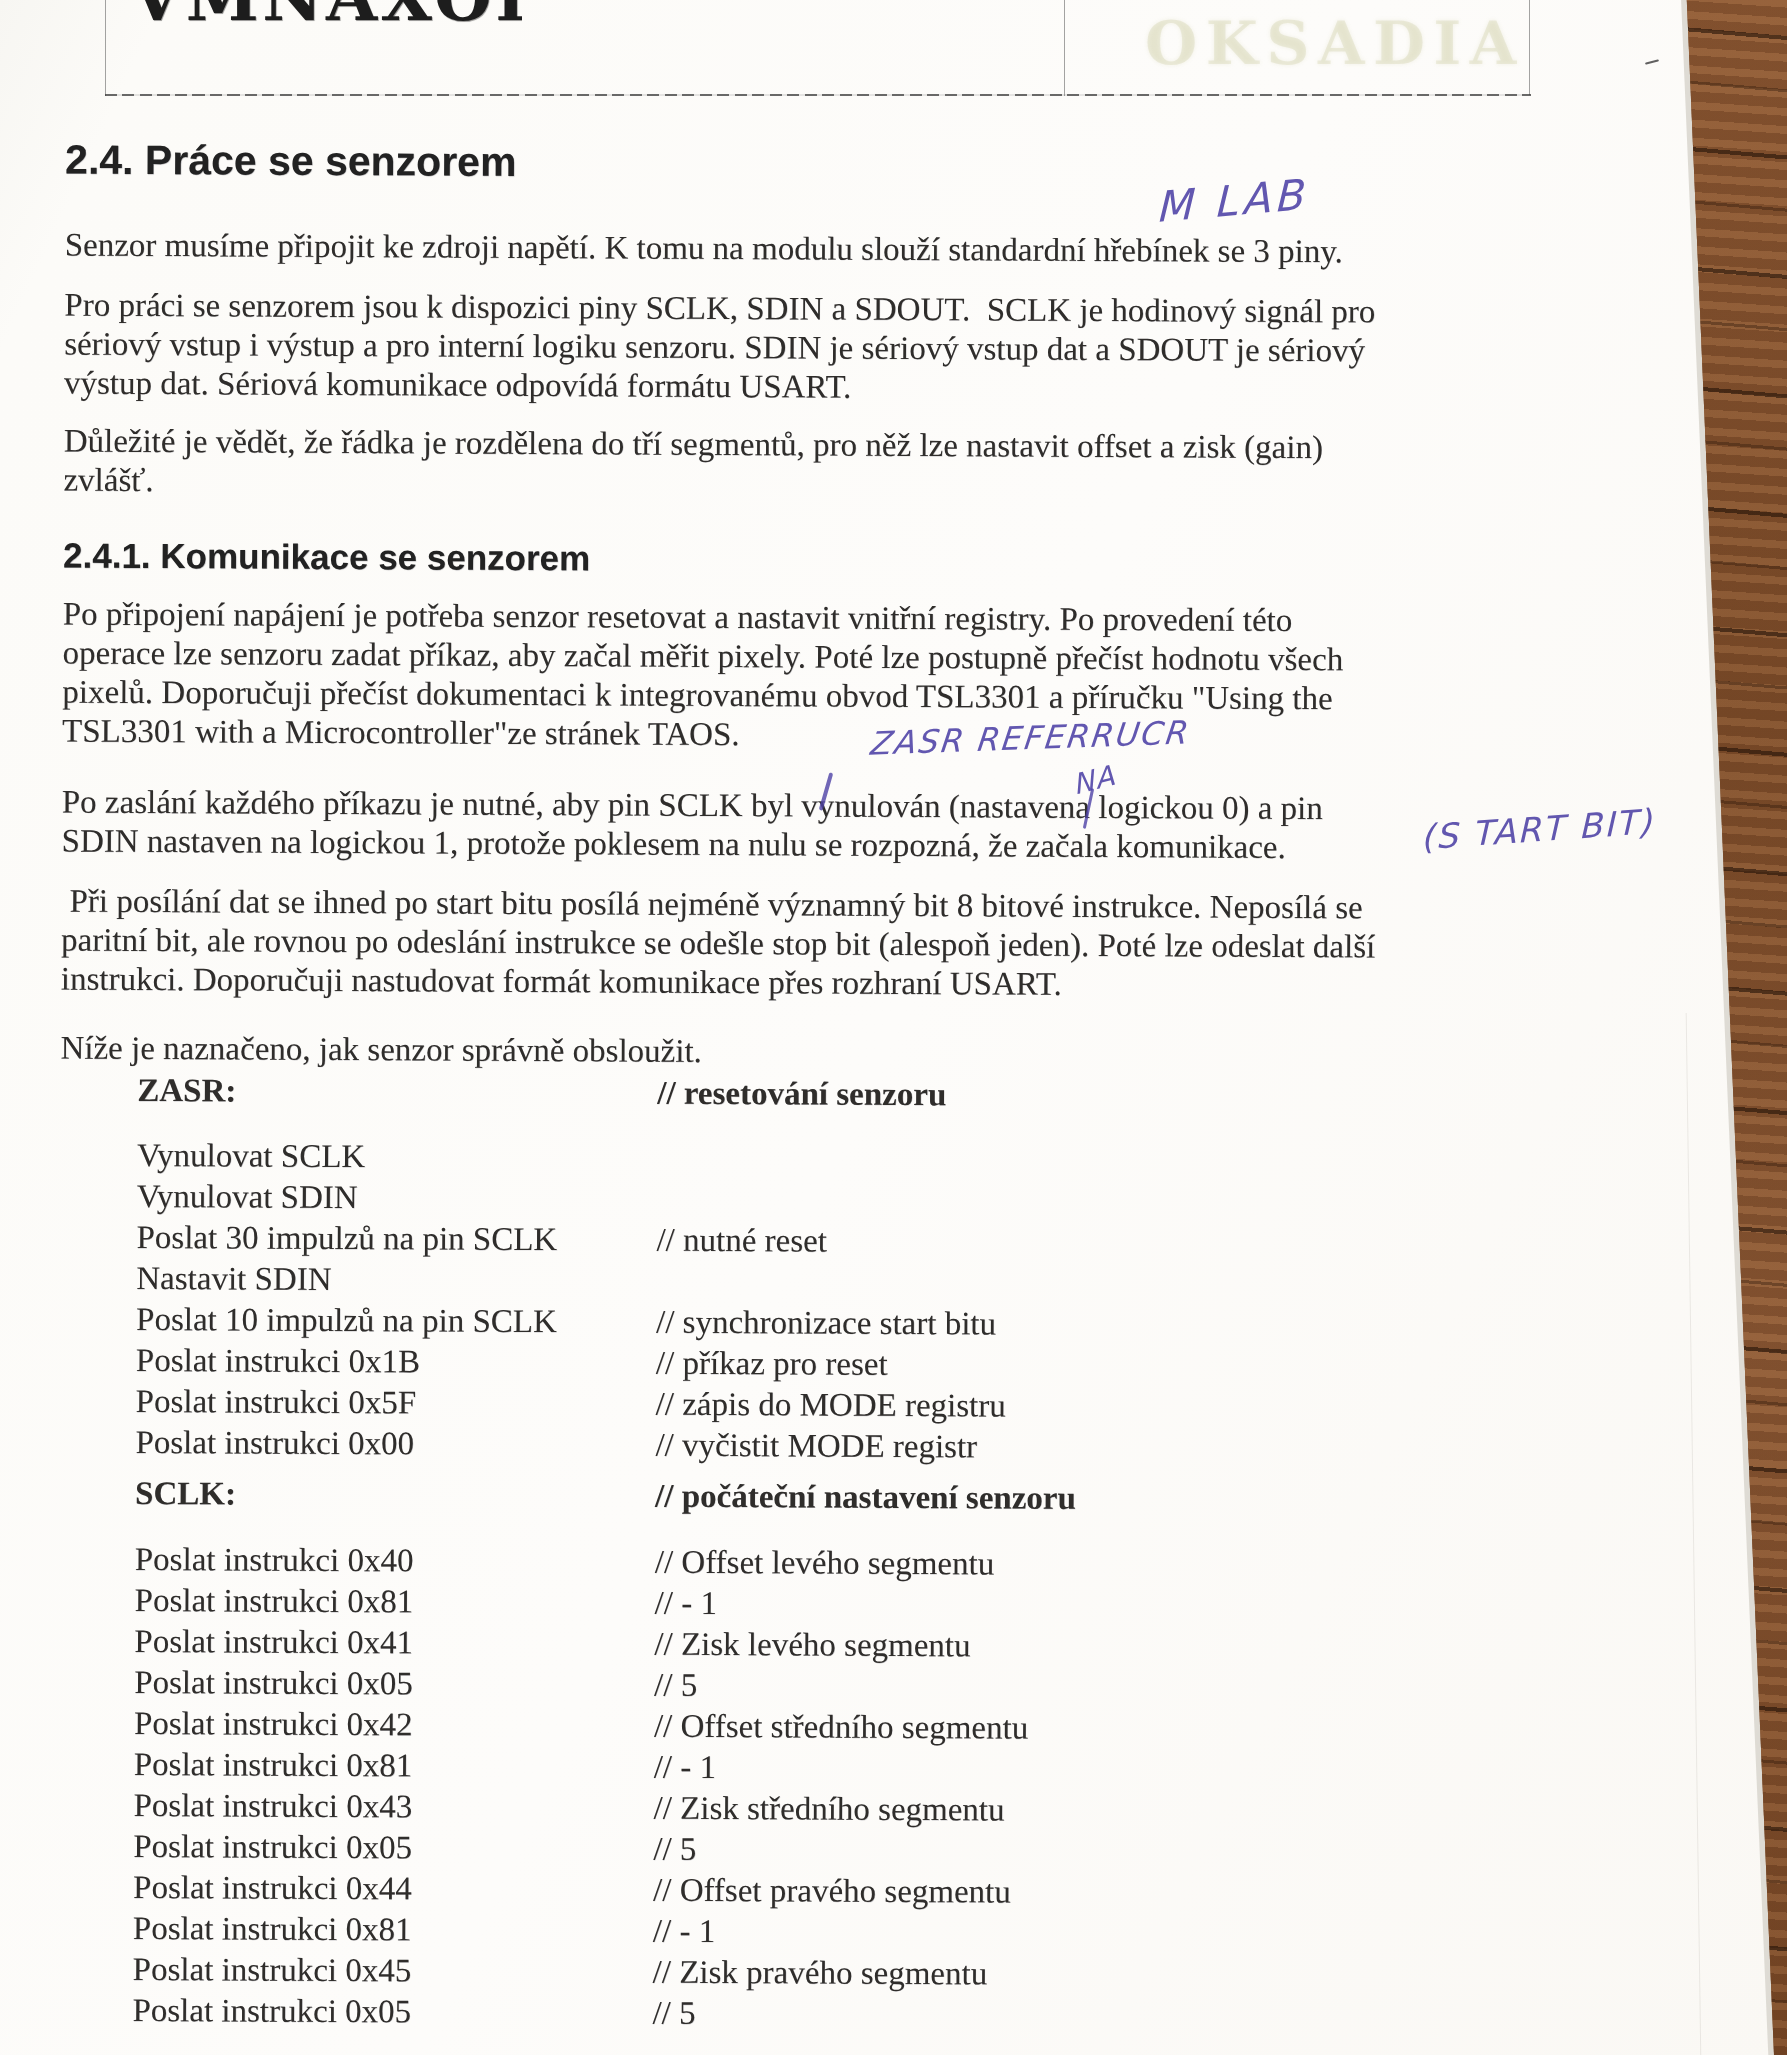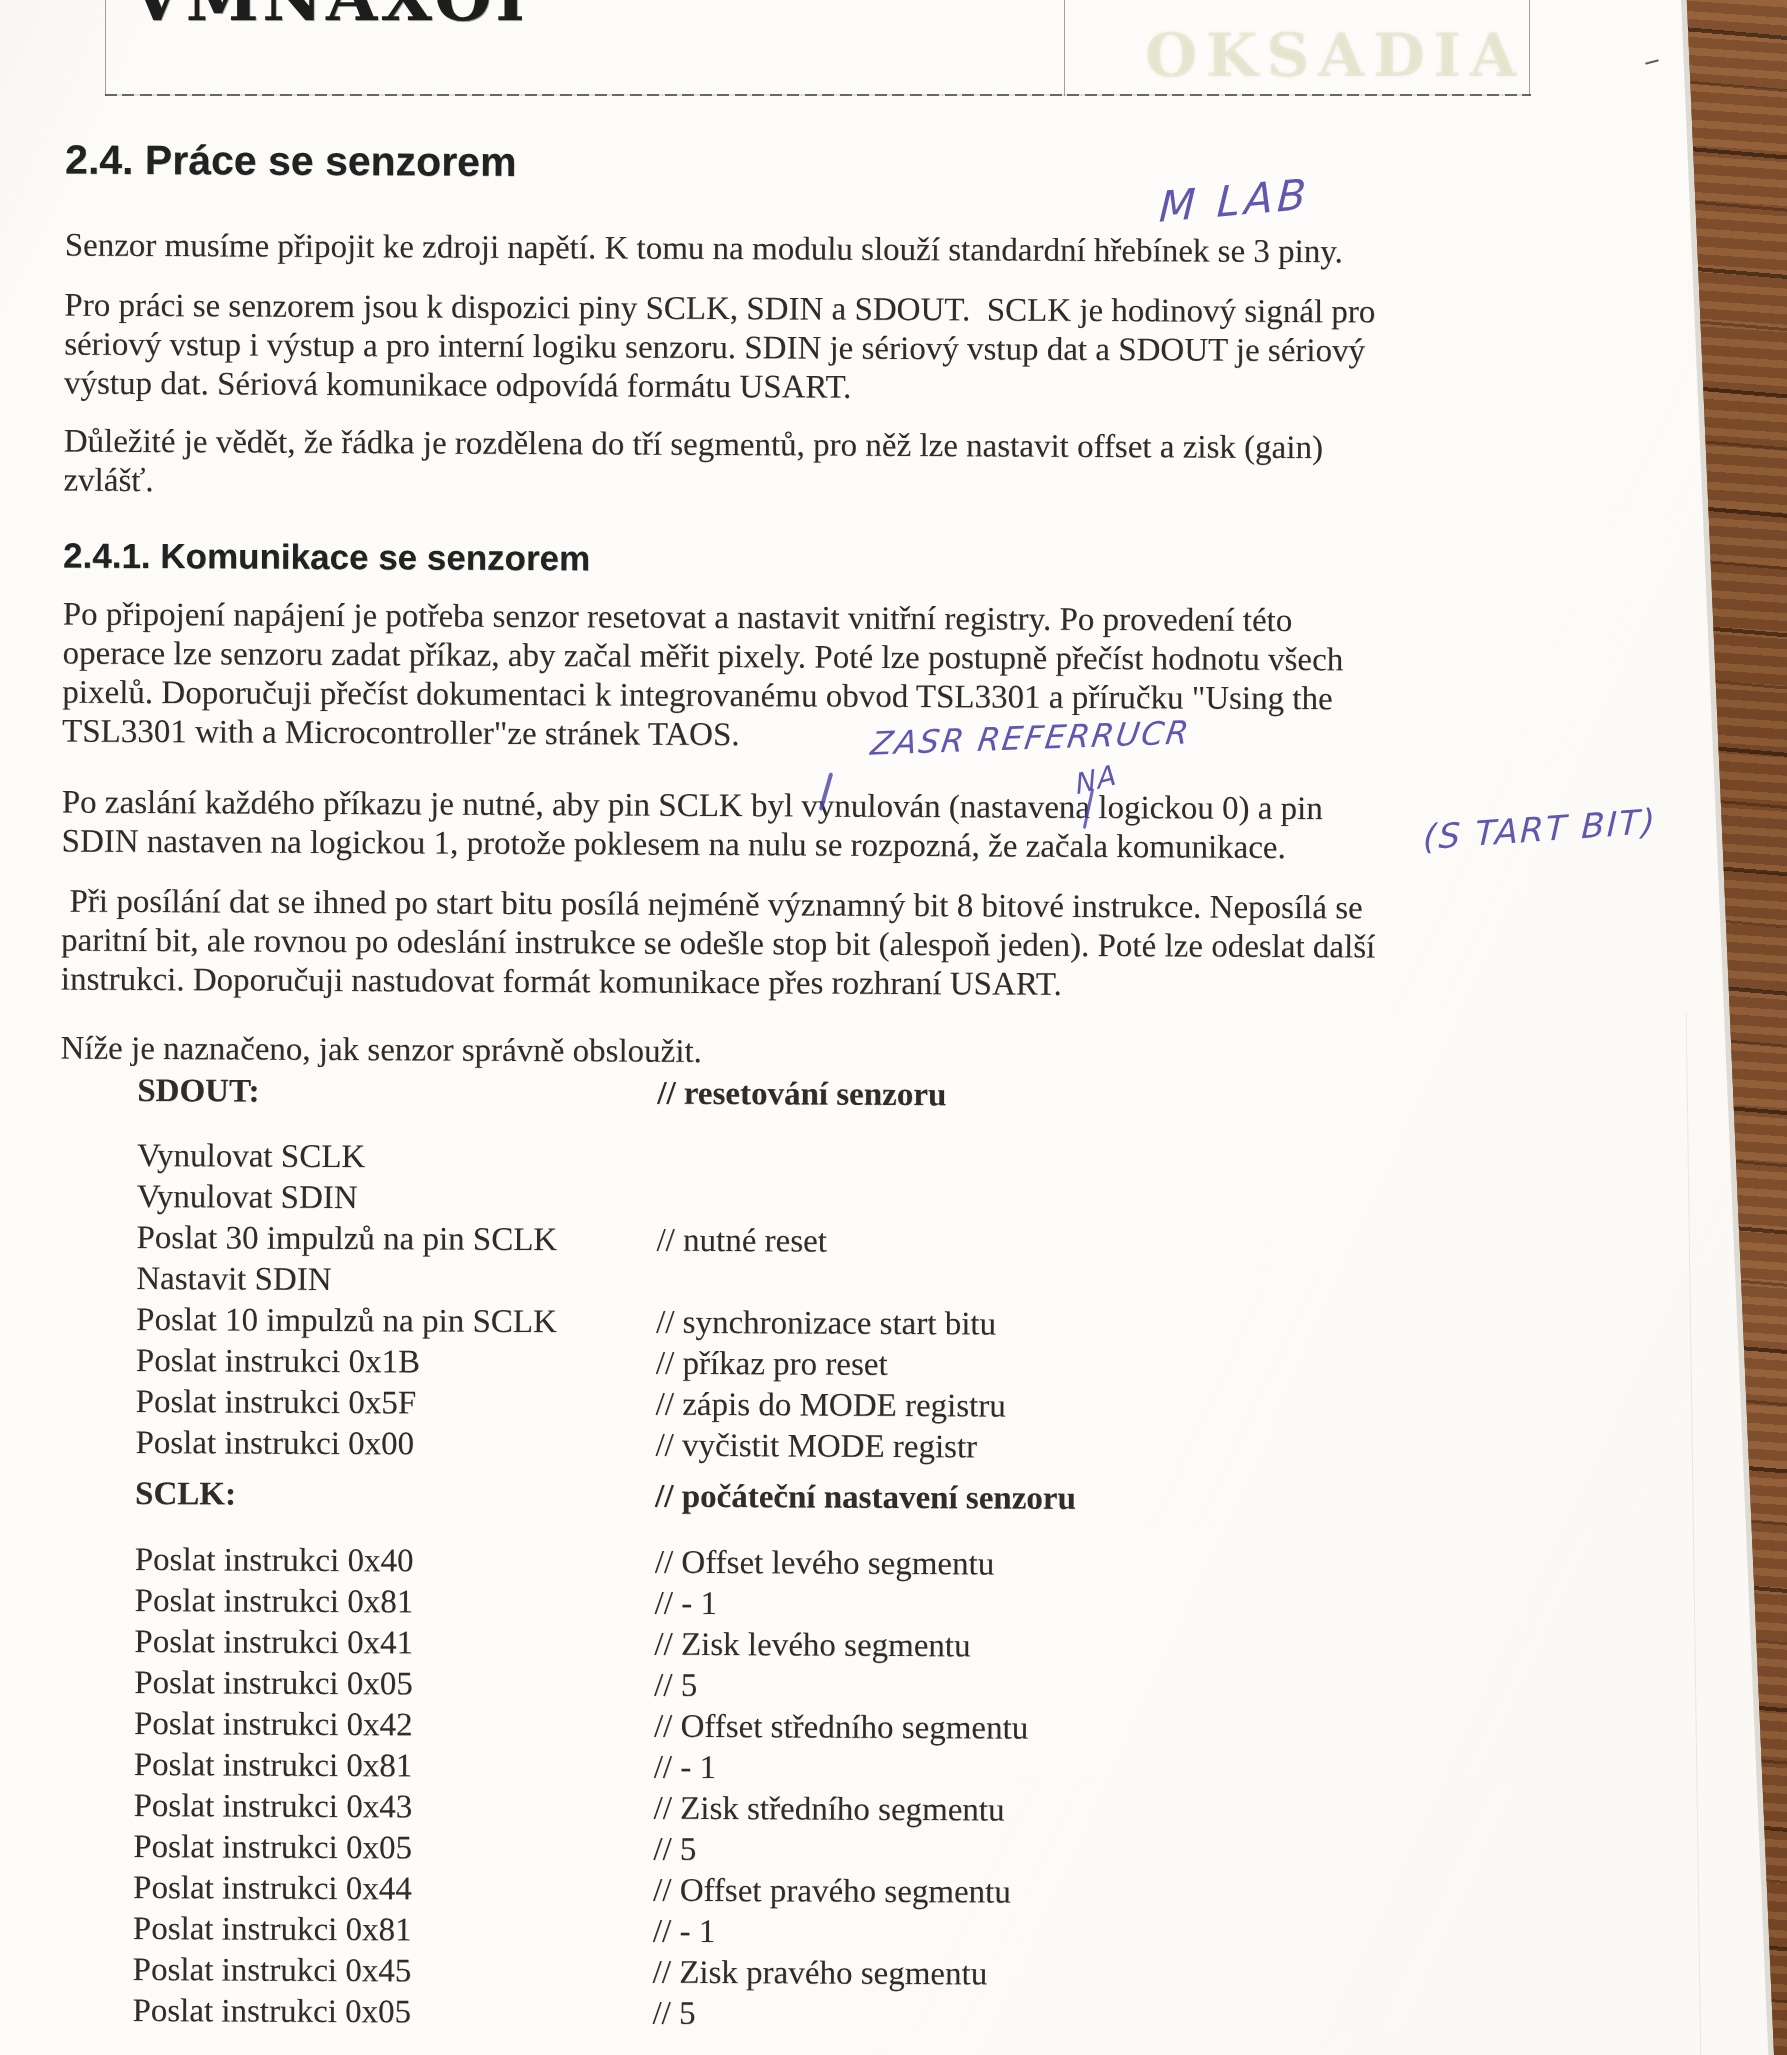--- a/index.html
+++ b/index.html
@@ -23,21 +23,21 @@
       background:rgba(90,80,70,.10);transform:rotate(-0.8deg);}
   
   .hline{position:absolute;background:repeating-linear-gradient(90deg,rgba(55,55,55,.75) 0 12px,rgba(55,55,55,.12) 12px 17.5px);}
   .vline{position:absolute;background:rgba(90,90,90,.55);}
   .logo-clip{position:absolute;left:131px;top:0;width:391px;height:29px;overflow:hidden;}
   .logo-clip .t{font-family:"DejaVu Serif",serif;font-weight:bold;font-size:66px;
       letter-spacing:3.5px;color:#1d1d1d;transform:translateY(-42px);display:block;
       text-shadow:0.7px 0.7px 0.7px rgba(0,0,0,.4);}
   .watermark{position:absolute;left:1145px;top:8.4px;width:461px;font-family:"DejaVu Serif",serif;
       font-weight:bold;font-size:60px;letter-spacing:8.4px;color:rgba(168,168,96,.16);
-      text-shadow:0 0 4.2px rgba(168,168,96,.14);margin-top:12px;}
+      text-shadow:0 0 4.2px rgba(168,168,96,.14);}
   .pen-dash{position:absolute;left:1645px;top:61px;width:14px;height:2.1px;background:#3a3a3a;
       transform:rotate(-14deg);border-radius:1.4px;opacity:.8;}
   
   .scan{position:absolute;inset:0;transform:rotate(0.3deg);transform-origin:40% 0;}
   .doc{color:#2f2d2b;text-shadow:0.4px 0.4px 0.6px rgba(90,88,100,.35);}
   .h1{position:absolute;left:66px;font-family:"Liberation Sans",sans-serif;font-weight:bold;
       font-size:41px;color:#222;text-shadow:0.5px 0.5px 0.7px rgba(60,60,70,.4);}
   .h2{position:absolute;left:66px;font-family:"Liberation Sans",sans-serif;font-weight:bold;
       font-size:35px;color:#222;text-shadow:0.5px 0.5px 0.7px rgba(60,60,70,.4);}
   .para{position:absolute;left:66px;font-size:33px;line-height:39px;white-space:pre;}
@@ -86,21 +86,21 @@
 
     <div class="h2" style="top:539px;">2.4.1. Komunikace se senzorem</div>
 
     <div class="para doc" style="top:598px;"><div class="tline">Po připojení napájení je potřeba senzor resetovat a nastavit vnitřní registry. Po provedení této</div><div class="tline">operace lze senzoru zadat příkaz, aby začal měřit pixely. Poté lze postupně přečíst hodnotu všech</div><div class="tline">pixelů. Doporučuji přečíst dokumentaci k integrovanému obvod TSL3301 a příručku "Using the</div><div class="tline">TSL3301 with a Microcontroller"ze stránek TAOS.</div></div>
     <div class="para doc" style="top:786px;"><div class="tline">Po zaslání každého příkazu je nutné, aby pin SCLK byl vynulován (nastavena logickou 0) a pin</div><div class="tline">SDIN nastaven na logickou 1, protože poklesem na nulu se rozpozná, že začala komunikace.</div></div>
     <div class="para doc" style="top:885px;"><div class="tline"> Při posílání dat se ihned po start bitu posílá nejméně významný bit 8 bitové instrukce. Neposílá se</div><div class="tline">paritní bit, ale rovnou po odeslání instrukce se odešle stop bit (alespoň jeden). Poté lze odeslat další</div><div class="tline">instrukci. Doporučuji nastudovat formát komunikace přes rozhraní USART.</div></div>
 
     <div class="para doc" style="top:1032px;">Níže je naznačeno, jak senzor správně obsloužit.</div>
 
     <div class="listing doc">
-        <div class="lrow lhead reset"><span class="lab">SDOUT:</span><span class="com">// resetování senzoru</span></div>
+        <div class="lrow lhead reset"><span class="lab">ZASR:</span><span class="com">// resetování senzoru</span></div>
         <div class="lrow"><span class="lab">Vynulovat SCLK</span></div>
         <div class="lrow"><span class="lab">Vynulovat SDIN</span></div>
         <div class="lrow"><span class="lab">Poslat 30 impulzů na pin SCLK</span><span class="com">// nutné reset</span></div>
         <div class="lrow"><span class="lab">Nastavit SDIN</span></div>
         <div class="lrow"><span class="lab">Poslat 10 impulzů na pin SCLK</span><span class="com">// synchronizace start bitu</span></div>
         <div class="lrow"><span class="lab">Poslat instrukci 0x1B</span><span class="com">// příkaz pro reset</span></div>
         <div class="lrow"><span class="lab">Poslat instrukci 0x5F</span><span class="com">// zápis do MODE registru</span></div>
         <div class="lrow"><span class="lab">Poslat instrukci 0x00</span><span class="com">// vyčistit MODE registr</span></div>
         <div class="lrow lhead setup"><span class="lab">SCLK:</span><span class="com">// počáteční nastavení senzoru</span></div>
         <div class="lrow"><span class="lab">Poslat instrukci 0x40</span><span class="com">// Offset levého segmentu</span></div>

